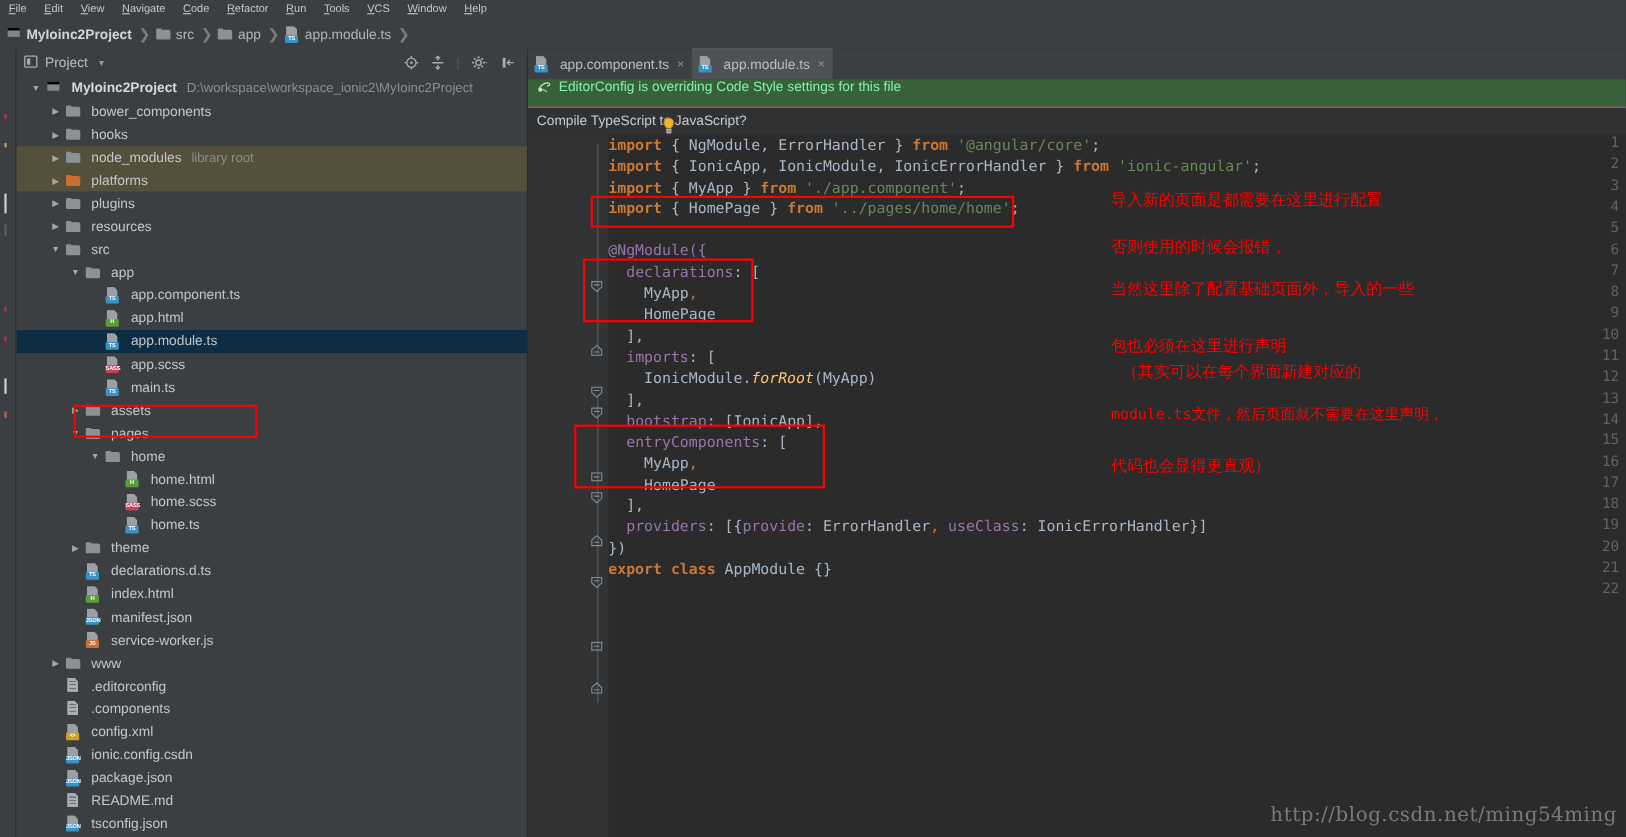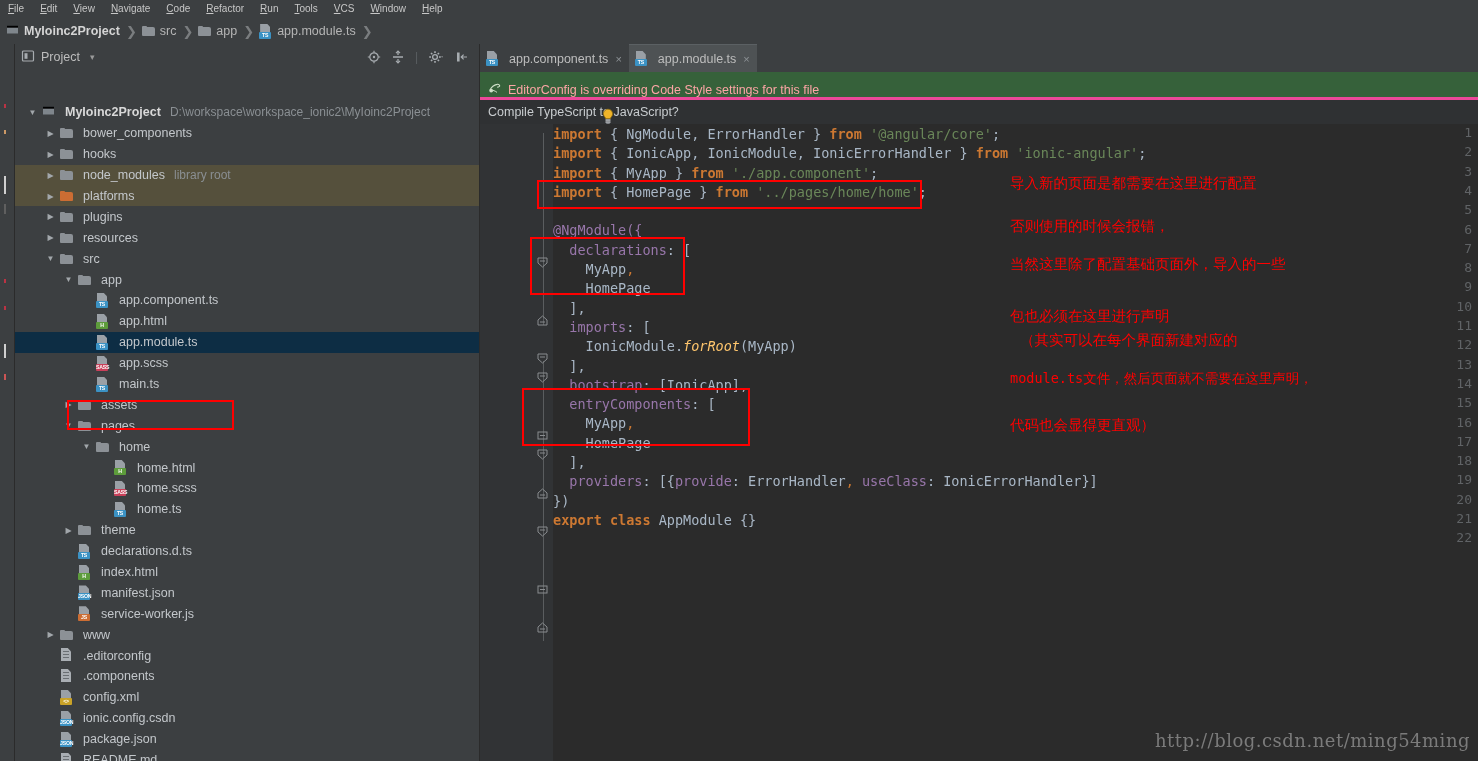--- a/index.html
+++ b/index.html
@@ -48,21 +48,21 @@
      background:repeating-linear-gradient(#6a6f73 0 1px, transparent 1px 3px);}
 
   
   .body-row{display:flex;height:717px;}
 
   
   .leftstrip{width:14px;background:#3c3f41;border-right:1px solid #2b2b2b;position:relative;}
   .leftstrip .errbar{position:absolute;left:4px;width:2px;background:#a33;}
 
   
-  .project-panel{width:464px;background:#3c3f41;display:flex;flex-direction:column;border-right:1px solid #2b2b2b;gap:32px;}
+  .project-panel{width:464px;background:#3c3f41;display:flex;flex-direction:column;border-right:1px solid #2b2b2b;}
   .project-head{height:26px;display:flex;align-items:center;background:#3c3f41;padding-left:6px;}
   .ph-title{font-size:12.5px;color:#bdbdbd;margin-left:6px;}
   .ph-caret{margin-left:10px;color:#9a9a9a;font-size:9px;}
   .ph-spacer{flex:1;}
   .ph-icons{display:flex;align-items:center;gap:10px;padding-right:10px;color:#a7acb0;}
   .ph-icons svg{display:block;}
 
   .tree{flex:1;background:#3c3f41;overflow:hidden;position:relative;font-size:12.5px;}
   .row{height:20.9px;display:flex;align-items:center;white-space:nowrap;position:relative;}
   .row .arrow{width:11px;display:inline-block;text-align:center;color:#a2a7ab;font-size:8px;flex:0 0 auto;}
@@ -77,22 +77,22 @@
   .redbox{position:absolute;border:2px solid #ff0000;box-sizing:border-box;pointer-events:none;}
 
   
   .editor-col{flex:1;display:flex;flex-direction:column;background:#2b2b2b;min-width:0;}
   .tabbar{height:28px;background:#3c3f41;display:flex;align-items:flex-end;}
   .tab{height:27px;display:flex;align-items:center;padding:0 7px 0 6px;font-size:12.5px;color:#bdbdbd;}
   .tab.active{background:#4e5254;border-top:1px solid #5b6063;}
   .tab .x{margin-left:7px;color:#8d9296;font-size:11px;}
   .tab .tlabel{margin-left:5px;}
 
-  .notif-green{height:25px;background:#36613a;display:flex;align-items:flex-end;padding-left:8px;
-     font-size:12.5px;color:#fca5a5;border-bottom:3px solid #ec4899;}
+  .notif-green{height:25px;background:#36613a;display:flex;align-items:flex-start;padding-left:8px;
+     font-size:12.5px;color:#86efac;border-bottom:1px solid #ec4899;}
   .notif-green .gicon{margin-right:6px;display:inline-block;}
   .notif-dark{height:24px;background:#2f3133;display:flex;align-items:center;padding-left:8px;
      font-size:12.5px;color:#c8cccf;position:relative;}
 
   .codearea{flex:1;background:#2b2b2b;position:relative;overflow:hidden;}
   .gutter{position:absolute;left:0;top:0;width:55px;height:100%;background:#313335;}
   .lnum{position:absolute;right:6px;width:44px;text-align:right;color:#606366;
      font-family:"DejaVu Sans Mono","Liberation Mono",monospace;font-size:13px;}
   .foldcol{position:absolute;left:55px;top:0;width:18px;height:100%;background:#313335;}
   .foldline{position:absolute;left:63px;width:1px;background:#5a5d5f;}

